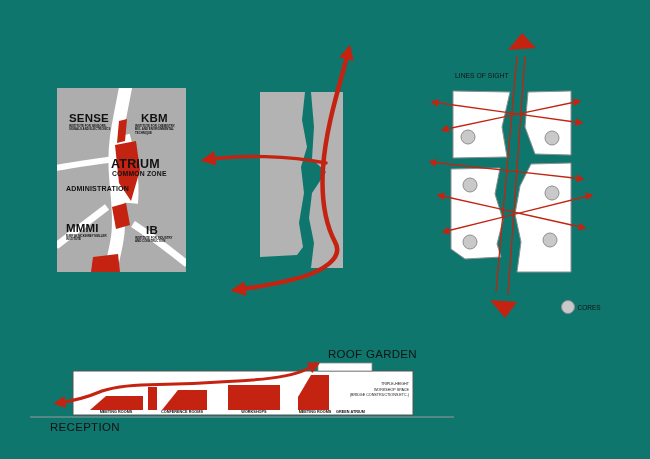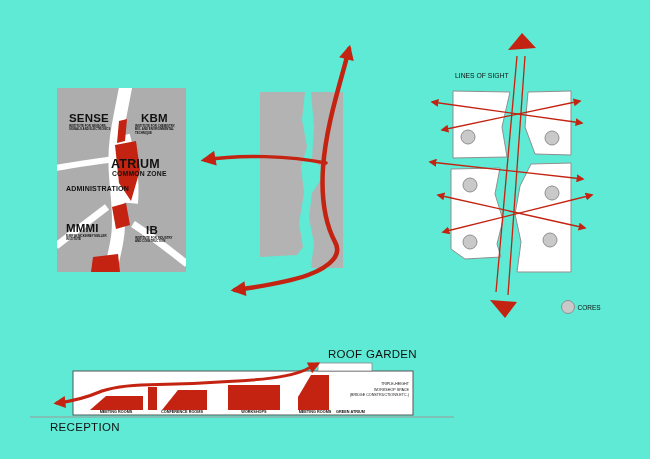--- a/index.html
+++ b/index.html
@@ -1,16 +1,16 @@
 <!DOCTYPE html>
 <html><head>
 <meta charset="utf-8">
 <style>
   html,body{margin:0;padding:0;background:#fff;}
-  .canvas{position:relative;width:650px;height:459px;background:#5eead4;overflow:hidden;
+  .canvas{position:relative;width:650px;height:459px;background:#0f766e;overflow:hidden;
           font-family:"Liberation Sans", sans-serif;}
   .panel{position:absolute;}
   .p-map{left:57px;top:88px;}
   .p-flow{left:195px;top:35px;}
   .p-sight{left:425px;top:28px;}
   .p-section{left:30px;top:340px;}
   text{font-family:"Liberation Sans", sans-serif;fill:#111;}
   .t-big{font-weight:bold;letter-spacing:.2px;}
   .t-tiny{font-weight:bold;}
   .red{fill:#c32310;}

